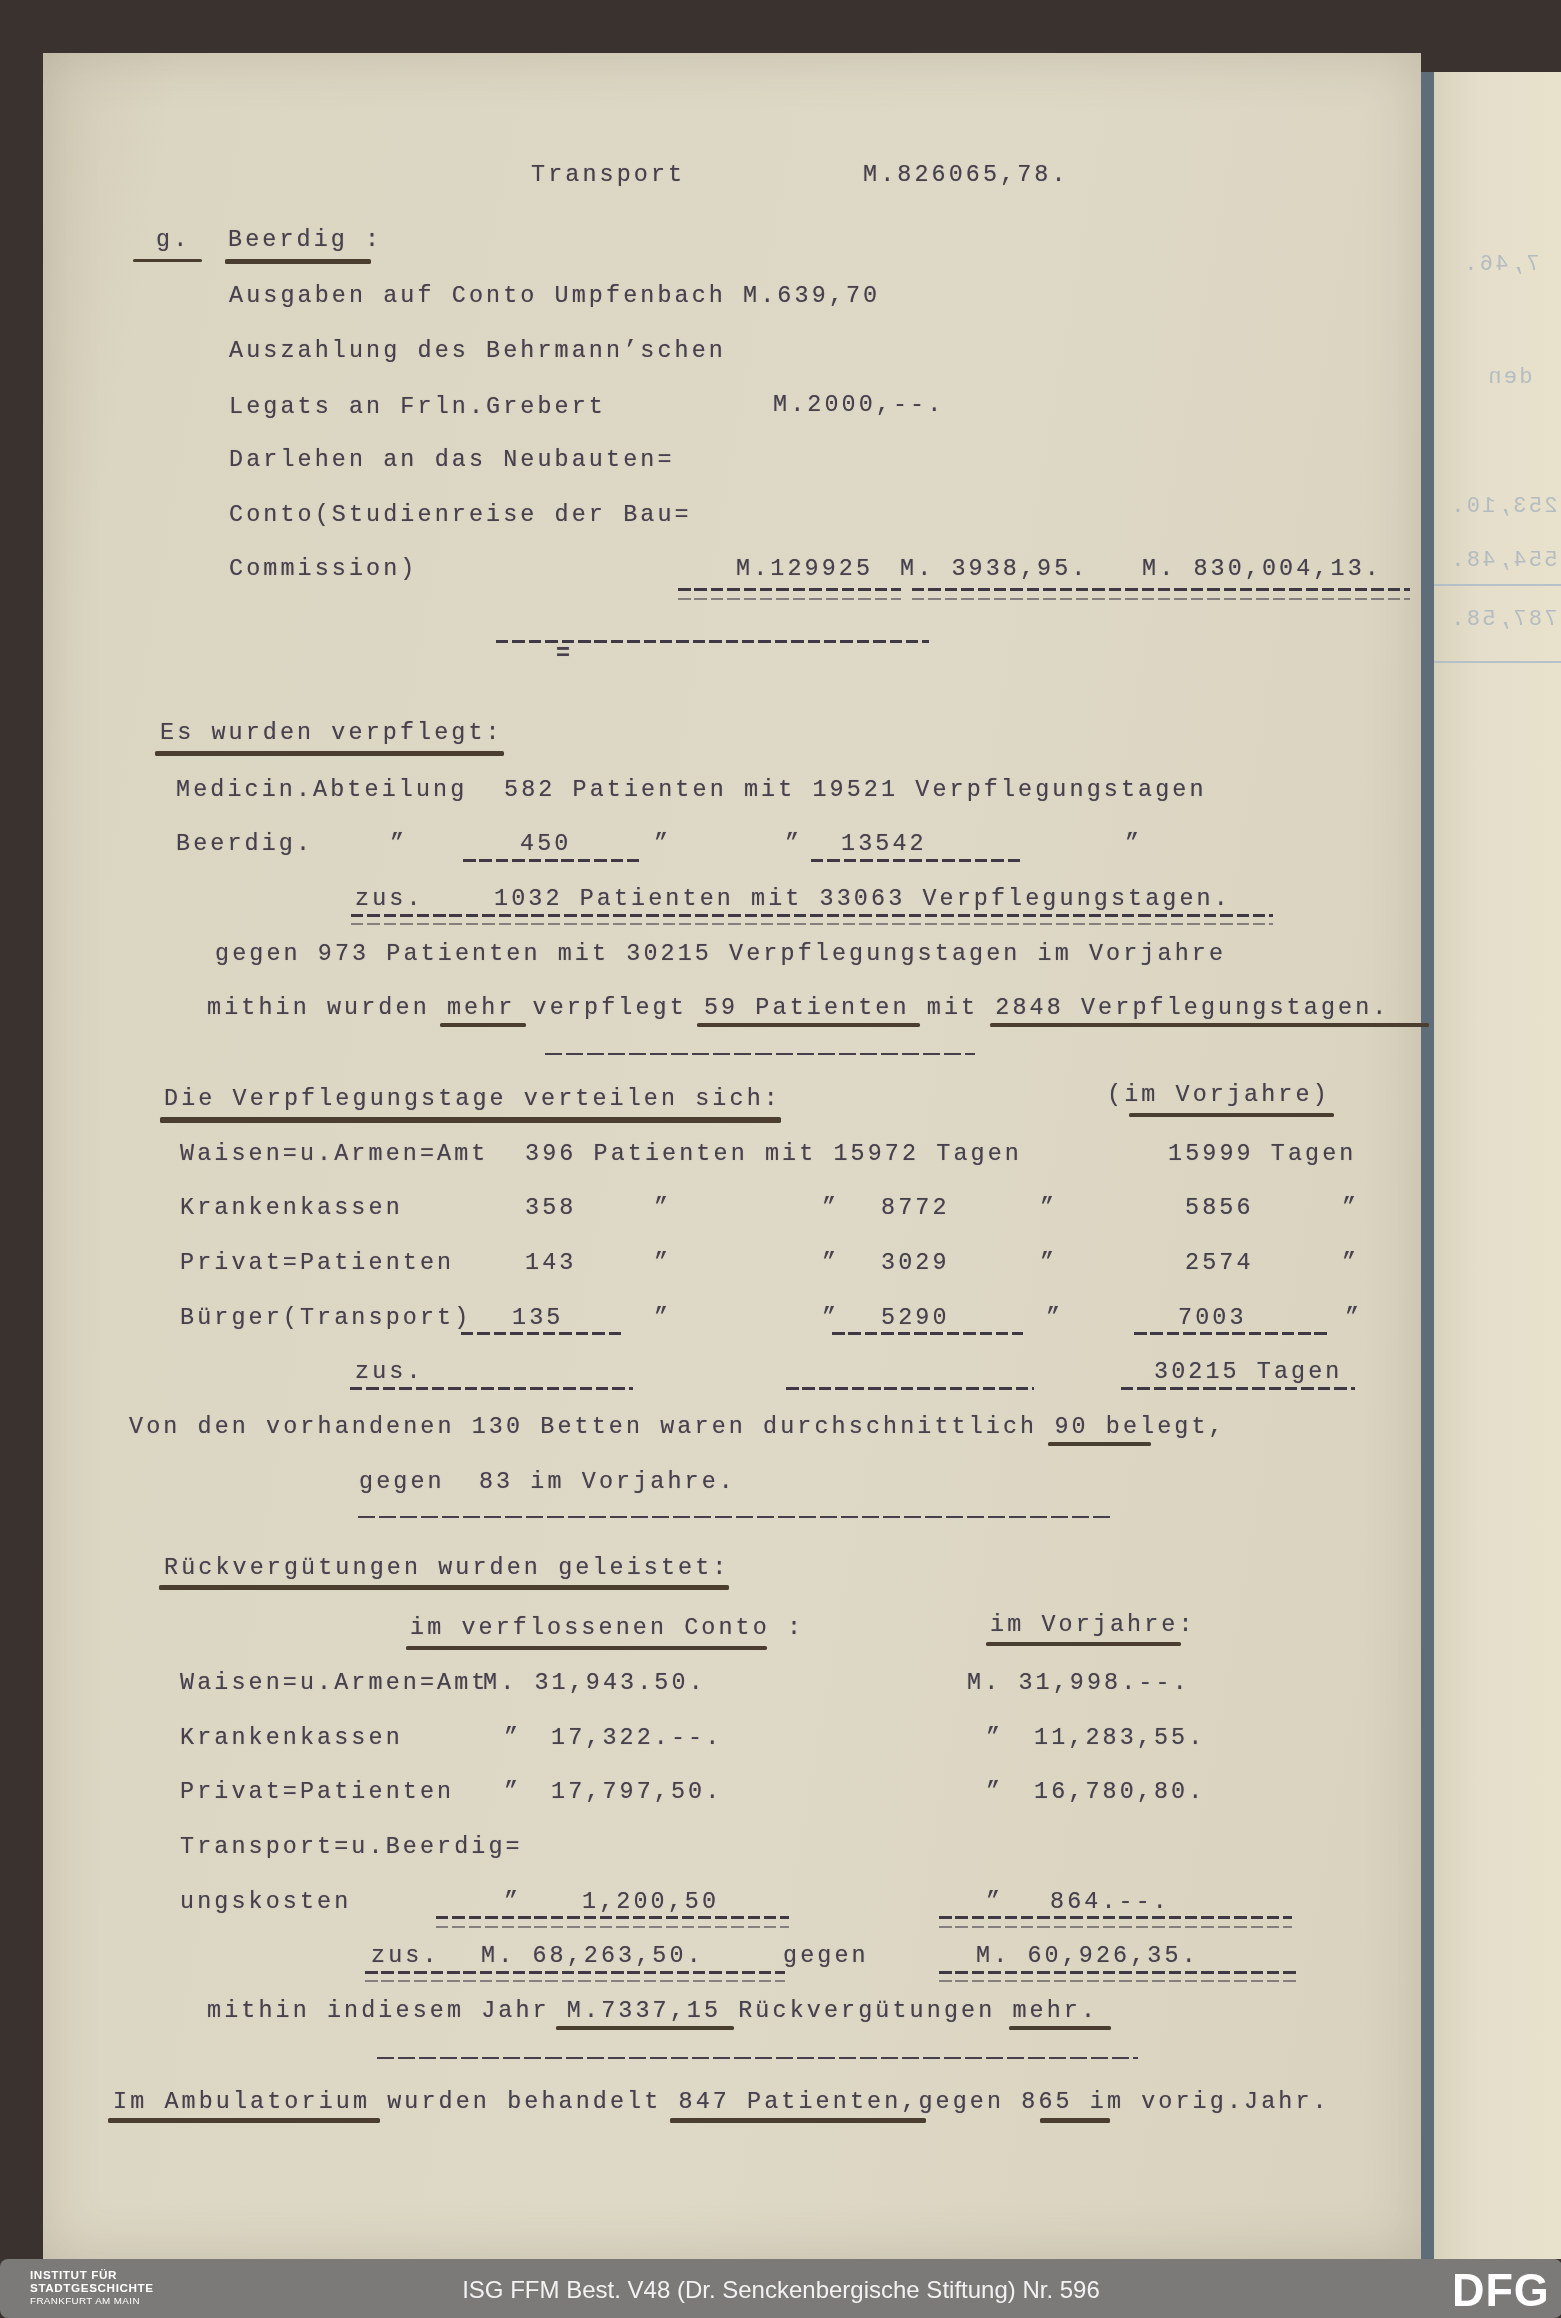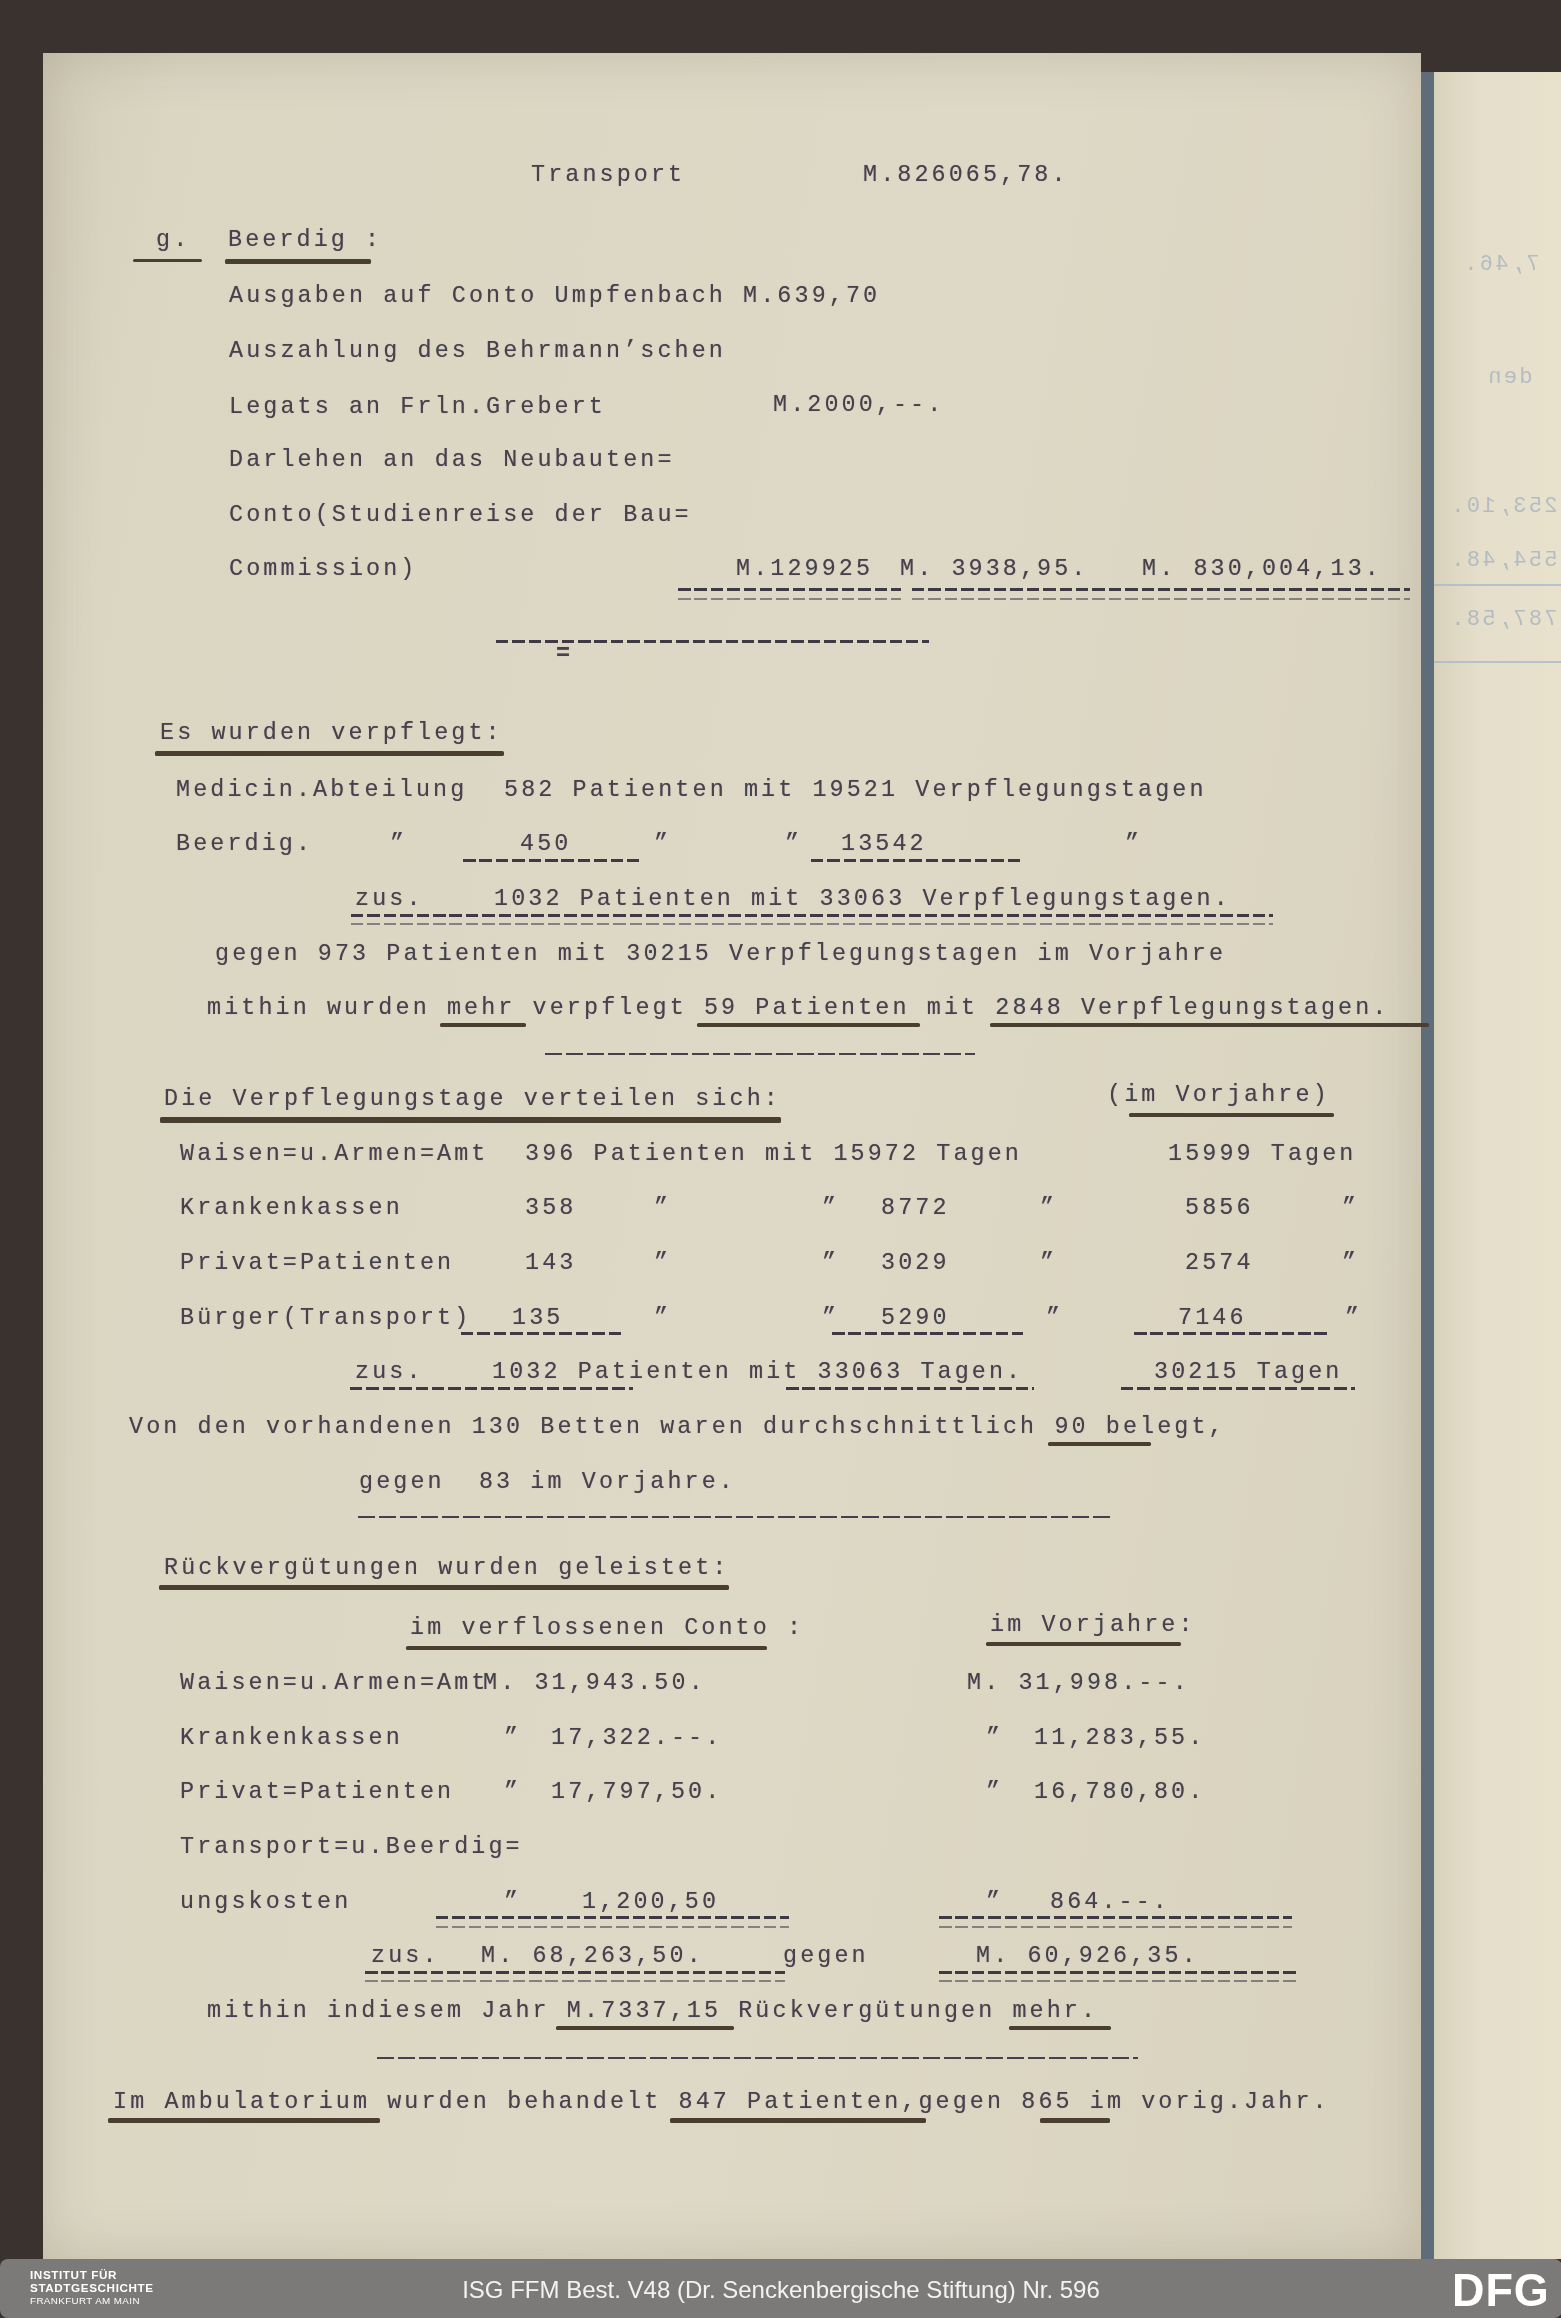--- a/index.html
+++ b/index.html
@@ -132,26 +132,25 @@
   <span class="tw" style="left:1342px;top:1248px">”</span>
 
   <span class="tw" style="left:180px;top:1303px">Bürger(Transport)</span>
   <span class="tw" style="left:512px;top:1303px">135</span>
   <div class="dash" style="left:461px;top:1332px;width:160px"></div>
   <span class="tw" style="left:654px;top:1303px">”</span>
   <span class="tw" style="left:822px;top:1303px">”</span>
   <span class="tw" style="left:881px;top:1303px">5290</span>
   <div class="dash" style="left:832px;top:1332px;width:191px"></div>
   <span class="tw" style="left:1046px;top:1303px">”</span>
-  <span class="tw" style="left:1178px;top:1303px">7146</span>
+  <span class="tw" style="left:1178px;top:1303px">7003</span>
   <div class="dash" style="left:1134px;top:1332px;width:195px"></div>
   <span class="tw" style="left:1345px;top:1303px">”</span>
 
   <span class="tw" style="left:355px;top:1357px">zus.</span>
-  <span class="tw" style="left:492px;top:1357px">1032 Patienten mit 33063 Tagen.</span>
   <span class="tw" style="left:1154px;top:1357px">30215 Tagen</span>
   <div class="dash" style="left:350px;top:1387px;width:283px"></div>
   <div class="dash" style="left:786px;top:1387px;width:248px"></div>
   <div class="dash" style="left:1121px;top:1387px;width:234px"></div>
 
   <span class="tw" style="left:129px;top:1412px">Von den vorhandenen 130 Betten waren durchschnittlich 90 belegt,</span>
   <div class="rule" style="left:1048px;top:1442px;width:103px"></div>
   <span class="tw" style="left:359px;top:1467px">gegen  83 im Vorjahre.</span>
   <div class="sep" style="left:358px;top:1516px;width:756px"></div>
 

